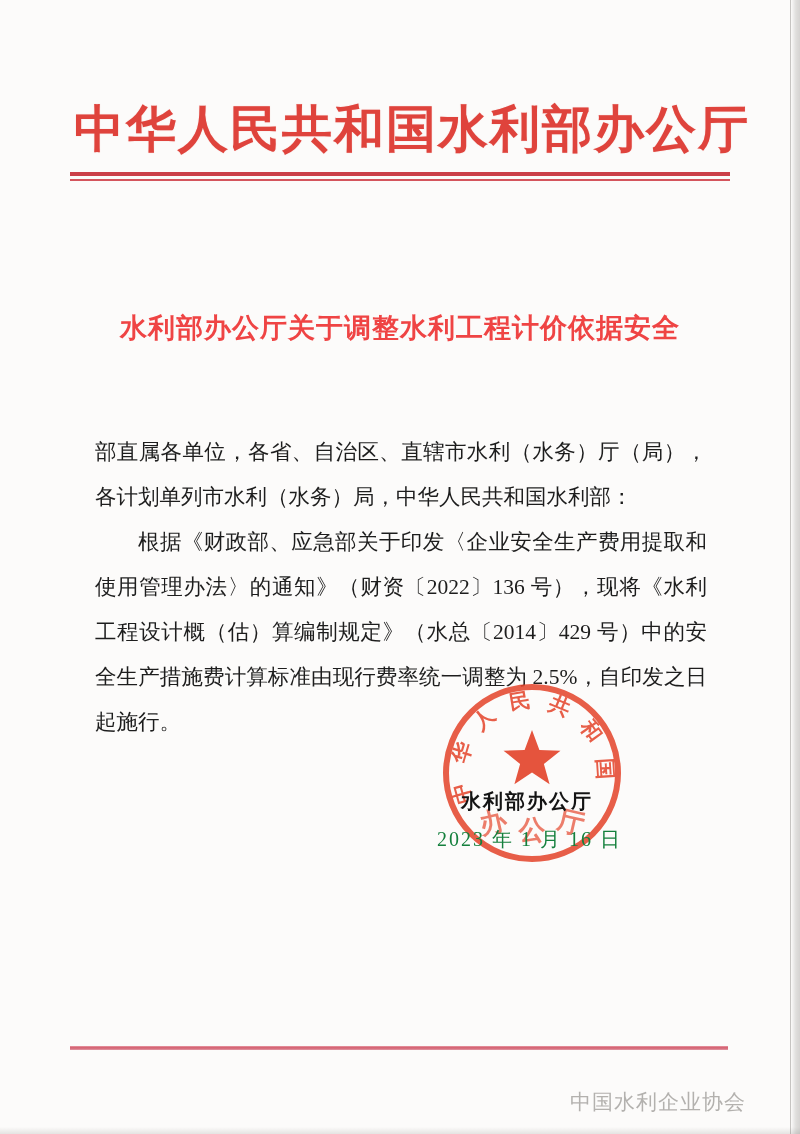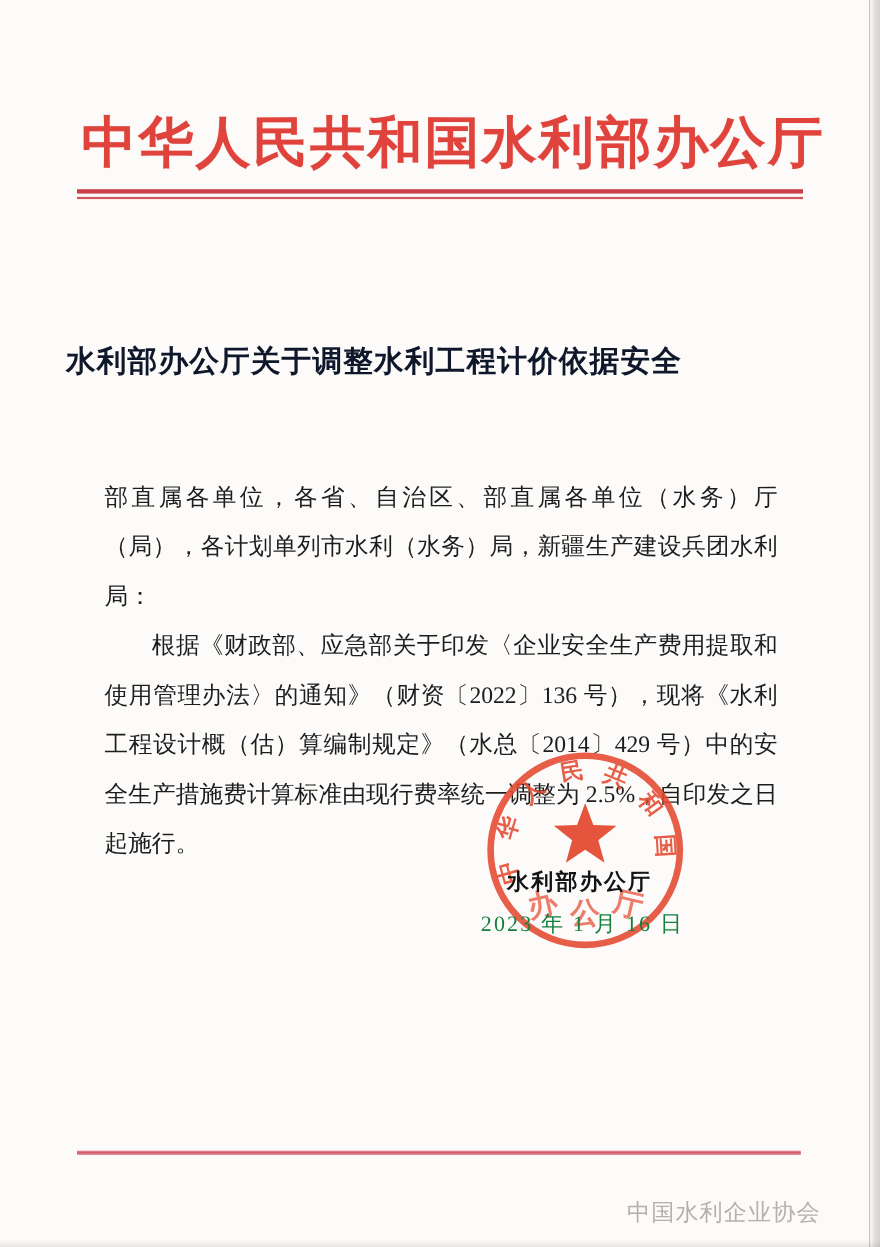--- a/index.html
+++ b/index.html
@@ -34,23 +34,23 @@
 
   .doc-number{
     position:absolute;top:189px;left:0;width:707px;
     text-align:right;
     font-size:20px;color:#1f1f1f;letter-spacing:3px;
     font-family:"Liberation Serif","DejaVu Serif",serif;
   }
 
   .notice-title{
     position:absolute;left:60px;top:305px;width:680px;
-    text-align:left;
+    text-align:center;
     font-size:27px;font-weight:bold;line-height:47px;
-    color:#0f172a;letter-spacing:1px;
+    color:#ef4444;letter-spacing:1px;
   }
 
   .body-block{
     position:absolute;left:95px;top:430px;width:612px;
     font-size:21.5px;line-height:45px;
     text-align:justify;
     color:#1d1d1d;
   }
   .body-block p{margin:0;}
   .body-block p.indent{text-indent:2em;}
@@ -93,21 +93,21 @@
 
   <div class="rule-top-thick"></div>
   <div class="rule-top-thin"></div>
 
 
   <div class="notice-title">
     <div>水利部办公厅关于调整水利工程计价依据安全</div>
   </div>
 
   <div class="body-block">
-    <p>部直属各单位，各省、自治区、部直属各单位（水务）厅（局），各计划单列市水利（水务）局，新疆生产建设兵团水利局：</p>
+    <p>部直属各单位，各省、自治区、直辖市水利（水务）厅（局），各计划单列市水利（水务）局，中华人民共和国水利部：</p>
     <p class="indent">根据《财政部、应急部关于印发〈企业安全生产费用提取和使用管理办法〉的通知》（财资〔2022〕136 号），现将《水利工程设计概（估）算编制规定》（水总〔2014〕429 号）中的安全生产措施费计算标准由现行费率统一调整为 2.5%，自印发之日起施行。</p>
   </div>
 
   <div class="seal">
     <svg viewBox="0 0 190 190">
       <g opacity="0.87">
         <circle cx="95" cy="95" r="86" fill="none" stroke="#e5472e" stroke-width="6"></circle>
         <path d="M95,52 L102.4,71.9 L123.5,72.7 L106.9,85.9 L112.6,106.3 L95,94.5 L77.4,106.3 L83.1,85.9 L66.5,72.7 L87.6,71.9 Z" fill="#e23c22"></path>
         <defs>
           <path id="arcPath" d="M 35,123 A 66,66 0 1 1 155,123" fill="none"></path>

